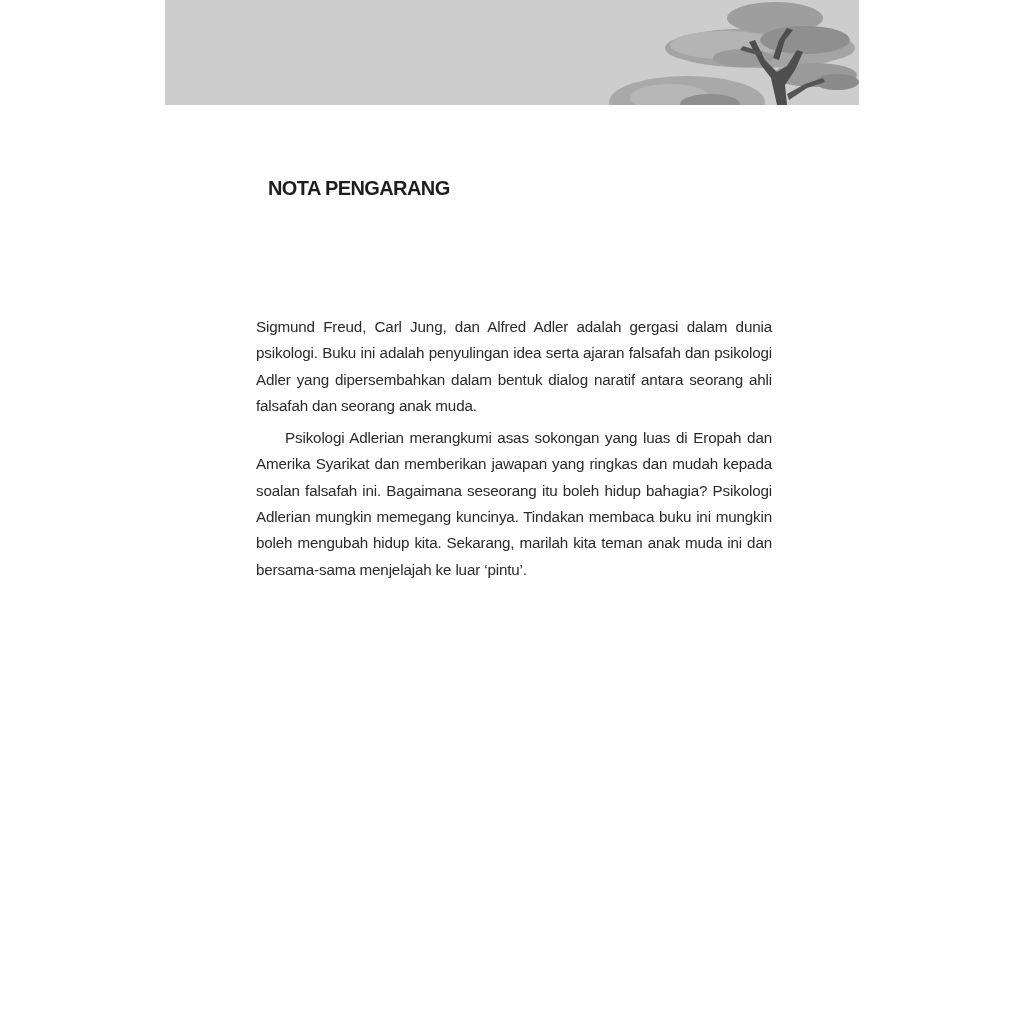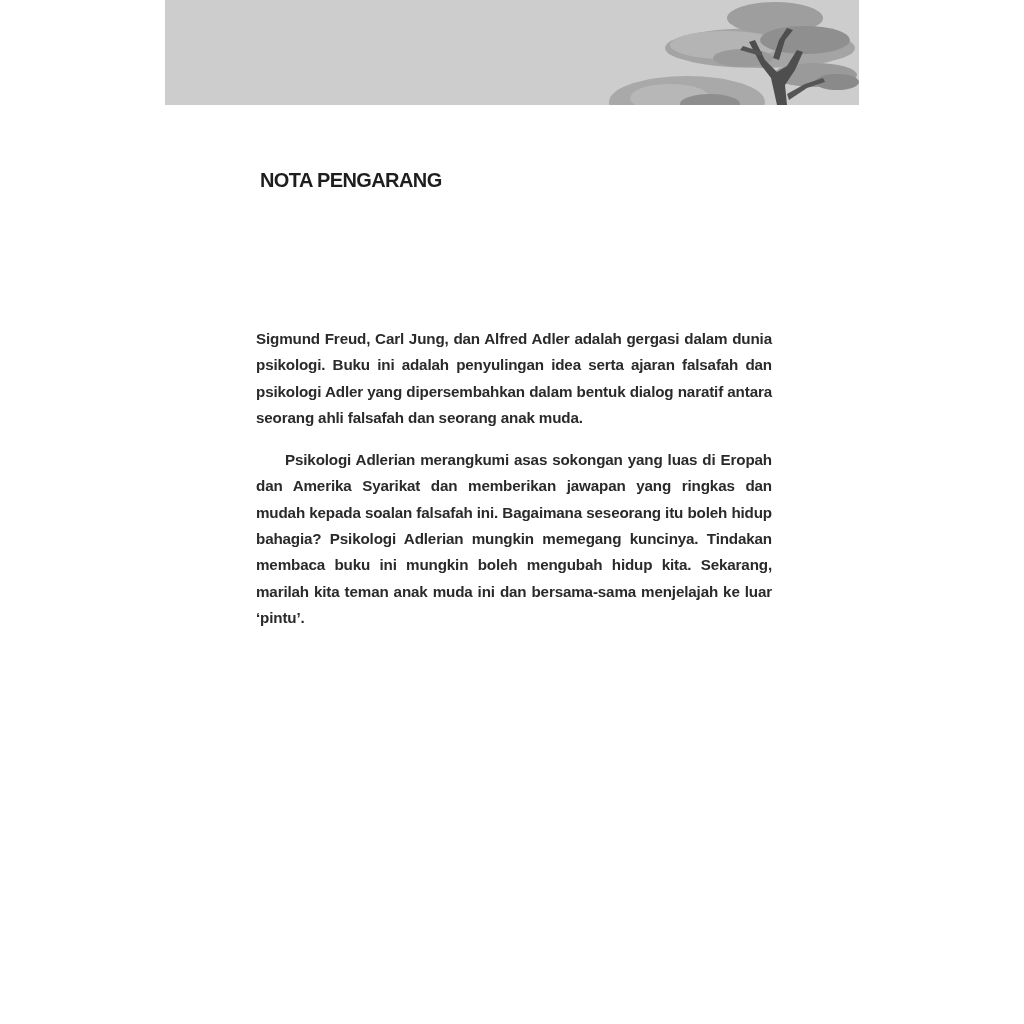--- a/index.html
+++ b/index.html
@@ -1,22 +1,22 @@
 <!DOCTYPE html>
 <html><head>
   <meta charset="utf-8">
   <style>
     html, body { margin: 0; padding: 0; background: #ffffff; }
     body { width: 1024px; height: 1024px; position: relative; overflow: hidden; font-family: "DejaVu Sans", sans-serif; }
     .page { position: absolute; left: 165px; top: 0; width: 694px; height: 1024px; background: #ffffff; }
     .header-band { position: absolute; left: 0; top: 0; width: 694px; height: 105px; background: #cdcdcd; overflow: hidden; }
     .header-band svg { position: absolute; left: 0; top: 0; }
-    .title { position: absolute; left: 91px; top: 165px; font-family: "Liberation Sans", sans-serif; font-weight: bold; font-size: 20px; letter-spacing: -0.6px; color: #1e1e1e; margin: 4px; }
+    .title { position: absolute; left: 91px; top: 165px; font-family: "Liberation Sans", sans-serif; font-weight: bold; font-size: 20px; letter-spacing: -0.6px; color: #1e1e1e; margin: 12px; }
     .body-text { position: absolute; left: 91px; top: 310px; width: 516px; font-family: "Liberation Sans", sans-serif; font-size: 15.2px; line-height: 26.3px; color: #2a2a2a; letter-spacing: -0.15px; }
-    .body-text p { margin: 16px 0 6px 0; text-align: justify; font-weight: bold; }
+    .body-text p { margin: 4px 0 6px 0; text-align: justify; }
     .body-text p.indent { text-indent: 29px; }
   </style>
 </head>
 <body>
 
 <div class="page">
   <div class="header-band">
     <svg width="694" height="105" viewBox="0 0 694 105">
 
       <ellipse cx="522" cy="102" rx="78" ry="26" fill="#a9a9a9"></ellipse>

